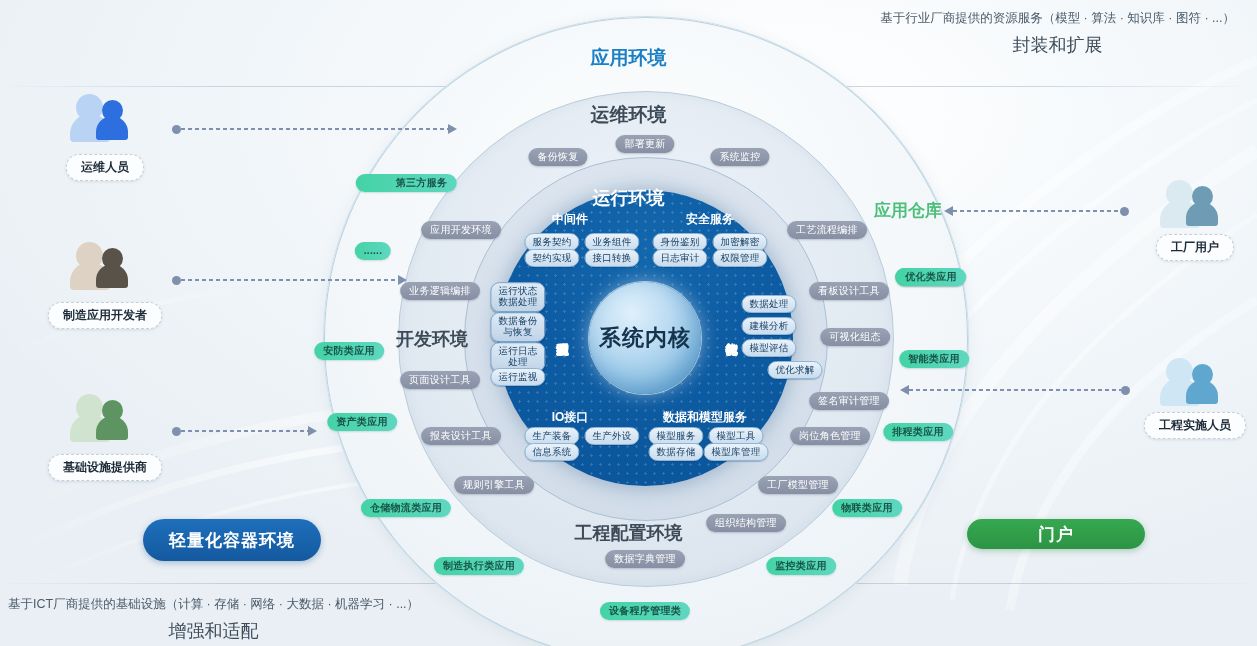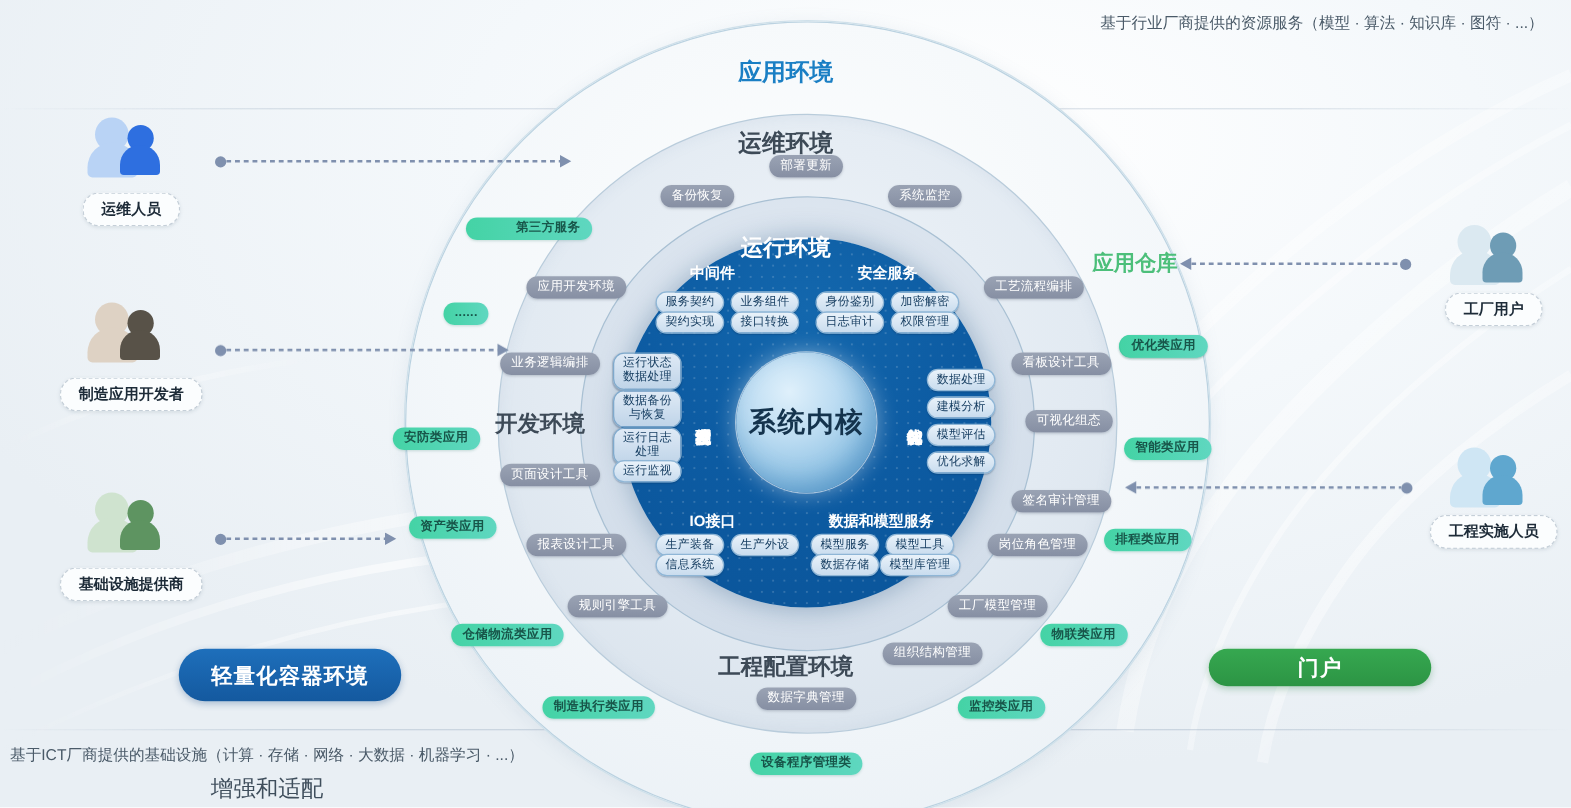--- a/index.html
+++ b/index.html
@@ -220,21 +220,21 @@
   <div class="ring-title" id="t-run">运行环境</div>
   <div class="ring-title" id="t-dev">开发环境</div>
   <div class="ring-title" id="t-cfg">工程配置环境</div>
 
   <div id="t-appstore">应用仓库</div>
 
   <div id="layer-ops-pills">
       <div class="pill gray" style="left: 558px; top: 157px;">
         <span>备份恢复</span>
       </div>
-      <div class="pill gray" style="left: 645px; top: 133px;">
+      <div class="pill gray" style="left: 645px; top: 144px;">
         <span>部署更新</span>
       </div>
       <div class="pill gray" style="left: 740px; top: 157px;">
         <span>系统监控</span>
       </div>
     </div>
   <div id="layer-dev-pills">
       <div class="pill gray" style="left: 461px; top: 230px;">
         <span>应用开发环境</span>
       </div>
@@ -269,21 +269,21 @@
         <span>工厂模型管理</span>
       </div>
       <div class="pill gray" style="left: 746px; top: 523px;">
         <span>组织结构管理</span>
       </div>
       <div class="pill gray" style="left: 645px; top: 559px;">
         <span>数据字典管理</span>
       </div>
     </div>
   <div id="layer-green-pills">
-      <div class="pill green" style="left: 423px; top: 183px; padding-left: 40px;">
+      <div class="pill green" style="left: 406px; top: 183px; padding-left: 40px;">
         <span>第三方服务</span>
       </div>
       <div class="pill green" style="left: 373px; top: 251px;">
         <span>......</span>
       </div>
       <div class="pill green" style="left: 349px; top: 351px;">
         <span>安防类应用</span>
       </div>
       <div class="pill green" style="left: 362px; top: 422px;">
         <span>资产类应用</span>
@@ -359,21 +359,21 @@
       <div class="grp-title vert" style="left: 731px; top: 333px; max-height: 90px;">智能与优化</div>
       <div class="pill blue-chip" style="left: 769px; top: 304px; position: absolute; transform: translate(-50%, -50%); display: flex; align-items: center; justify-content: center; white-space: nowrap;">
         <span style="white-space: nowrap;">数据处理</span>
       </div>
       <div class="pill blue-chip" style="left: 769px; top: 326px; position: absolute; transform: translate(-50%, -50%); display: flex; align-items: center; justify-content: center; white-space: nowrap;">
         <span style="white-space: nowrap;">建模分析</span>
       </div>
       <div class="pill blue-chip" style="left: 769px; top: 348px; position: absolute; transform: translate(-50%, -50%); display: flex; align-items: center; justify-content: center; white-space: nowrap;">
         <span style="white-space: nowrap;">模型评估</span>
       </div>
-      <div class="pill blue-chip" style="left: 769px; top: 370px; position: absolute; transform: translate(-50%, -50%); display: flex; align-items: center; justify-content: flex-end; white-space: nowrap;">
+      <div class="pill blue-chip" style="left: 795px; top: 370px; position: absolute; transform: translate(-50%, -50%); display: flex; align-items: center; justify-content: flex-end; white-space: nowrap;">
         <span style="white-space: nowrap;">优化求解</span>
       </div>
       <div class="grp-title" style="left: 570px; top: 417px;">IO接口</div>
       <div class="pill blue-chip" style="left: 552px; top: 436px; position: absolute; transform: translate(-50%, -50%); display: flex; align-items: center; justify-content: center; white-space: nowrap;">
         <span style="white-space: nowrap;">生产装备</span>
       </div>
       <div class="pill blue-chip" style="left: 612px; top: 436px; position: absolute; transform: translate(-50%, -50%); display: flex; align-items: center; justify-content: center; white-space: nowrap;">
         <span style="white-space: nowrap;">生产外设</span>
       </div>
       <div class="pill blue-chip" style="left: 552px; top: 452px; position: absolute; transform: translate(-50%, -50%); display: flex; align-items: center; justify-content: center; white-space: nowrap;">
@@ -472,19 +472,20 @@
 
   <div class="cta" id="cta-container">
     <span>轻量化容器环境</span>
   </div>
   <div class="cta" id="cta-portal">
     <span>门户</span>
   </div>
 
   <div class="caption" id="cap-tr">
     <div class="sub">基于行业厂商提供的资源服务（模型 · 算法 · 知识库 · 图符 · ...）</div>
+    <div class="main">封装和扩展</div>
   </div>
   <div class="caption" id="cap-bl">
     <div class="sub">基于ICT厂商提供的基础设施（计算 · 存储 · 网络 · 大数据 · 机器学习 · ...）</div>
     <div class="main">增强和适配</div>
   </div>
 
 </div>
 
 </body></html>

